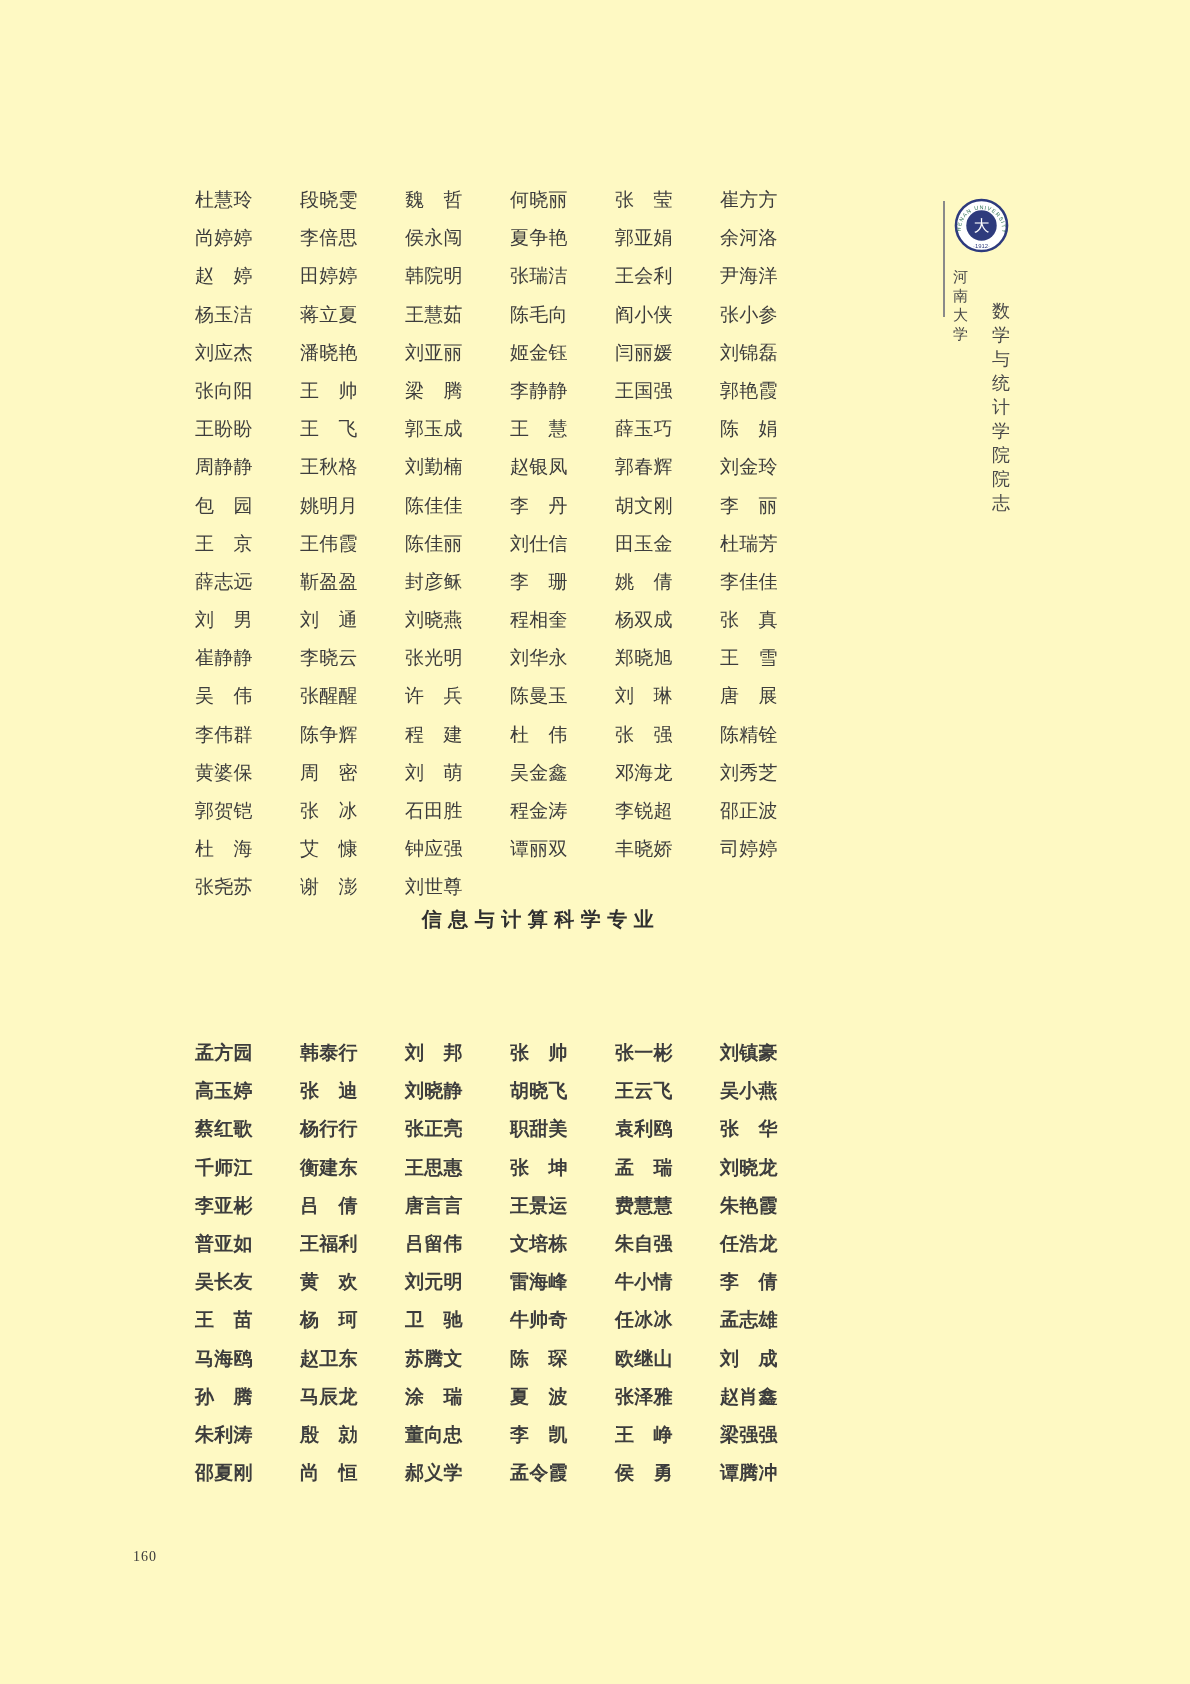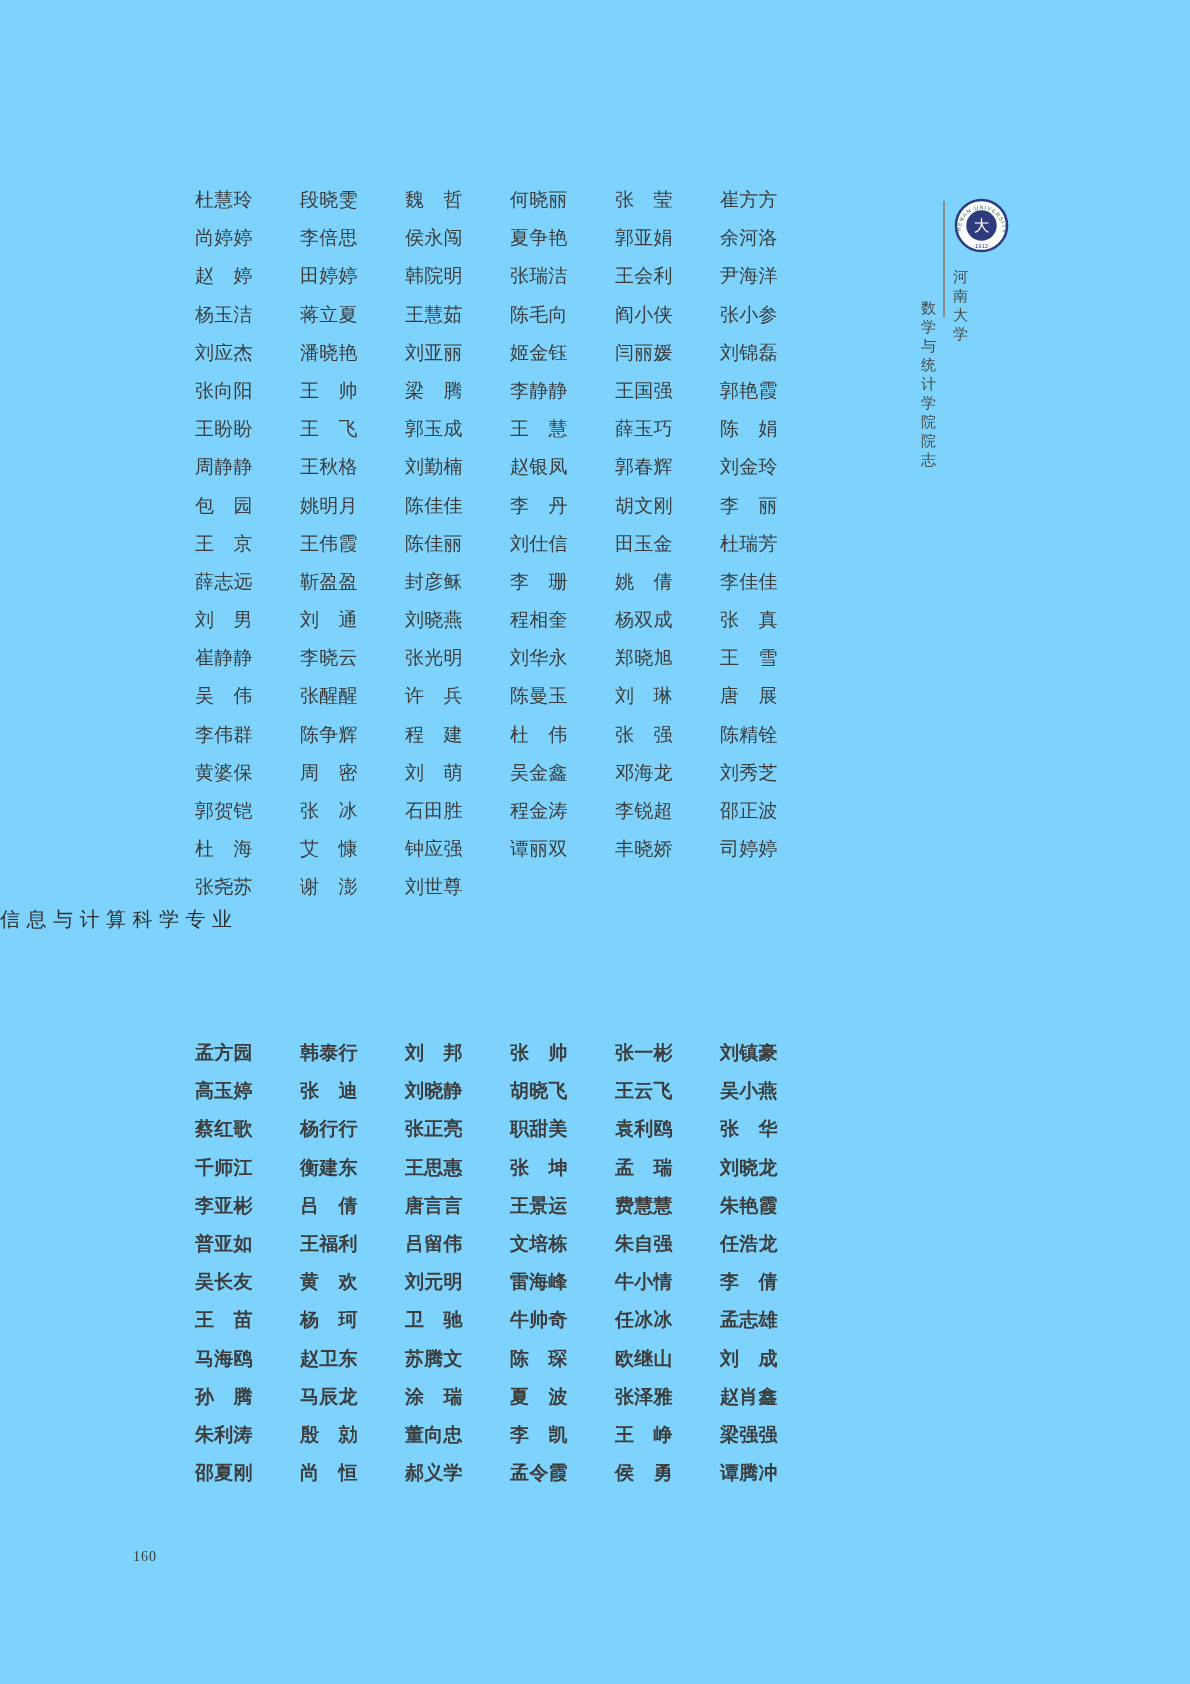--- a/index.html
+++ b/index.html
@@ -1,20 +1,20 @@
 <!DOCTYPE html>
 <html><head>
 <meta charset="utf-8">
 <style>
   html, body { margin: 0; padding: 0; background: #e8e8e8; }
   .page {
     position: relative;
     width: 1190px;
     height: 1684px;
-    background: #7dd3fc;
+    background: #fef9c3;
     font-family: "Liberation Serif", "DejaVu Serif", serif;
     color: #3d3d3d;
     overflow: hidden;
   }
   .name-grid {
     position: absolute;
     left: 195px;
     display: grid;
     grid-template-columns: repeat(6, 58px);
     column-gap: 47px;
@@ -28,26 +28,28 @@
     white-space: nowrap;
     letter-spacing: 0.3px;
     color: #3d3d3d;
   }
   .section-title {
     position: absolute;
     top: 903px;
     left: 0;
     width: 1040px;
     margin: 0;
+    text-align: center;
     font-family: "Liberation Sans", "DejaVu Sans", sans-serif;
-    font-weight: 400;
+    font-weight: 700;
     font-size: 20px;
     letter-spacing: 6.5px;
     color: #2f2f2f;
     line-height: 32px;
+    padding-left: 21px;
   }
   .margin-header { position: absolute; left: 0; top: 0; }
   .vertical-divider {
     position: absolute;
     left: 943px;
     top: 201px;
     width: 2px;
     height: 116px;
     background: #8a8a8a;
   }
@@ -56,23 +58,23 @@
     position: absolute;
     left: 953px;
     top: 268px;
     font-size: 15px;
     letter-spacing: 1.5px;
     color: #4a4a4a;
     font-family: Liberation Mono, monospace;
   }
   .volume-title {
     position: absolute;
-    left: 921px;
+    left: 992px;
     top: 299px;
-    font-size: 15px;
+    font-size: 18px;
     letter-spacing: 0.7px;
     color: #4a4a4a;
   }
   .page-number {
     position: absolute;
     left: 133px;
     top: 1549px;
     font-size: 14px;
     color: #3a3a3a;
     letter-spacing: 1px;

